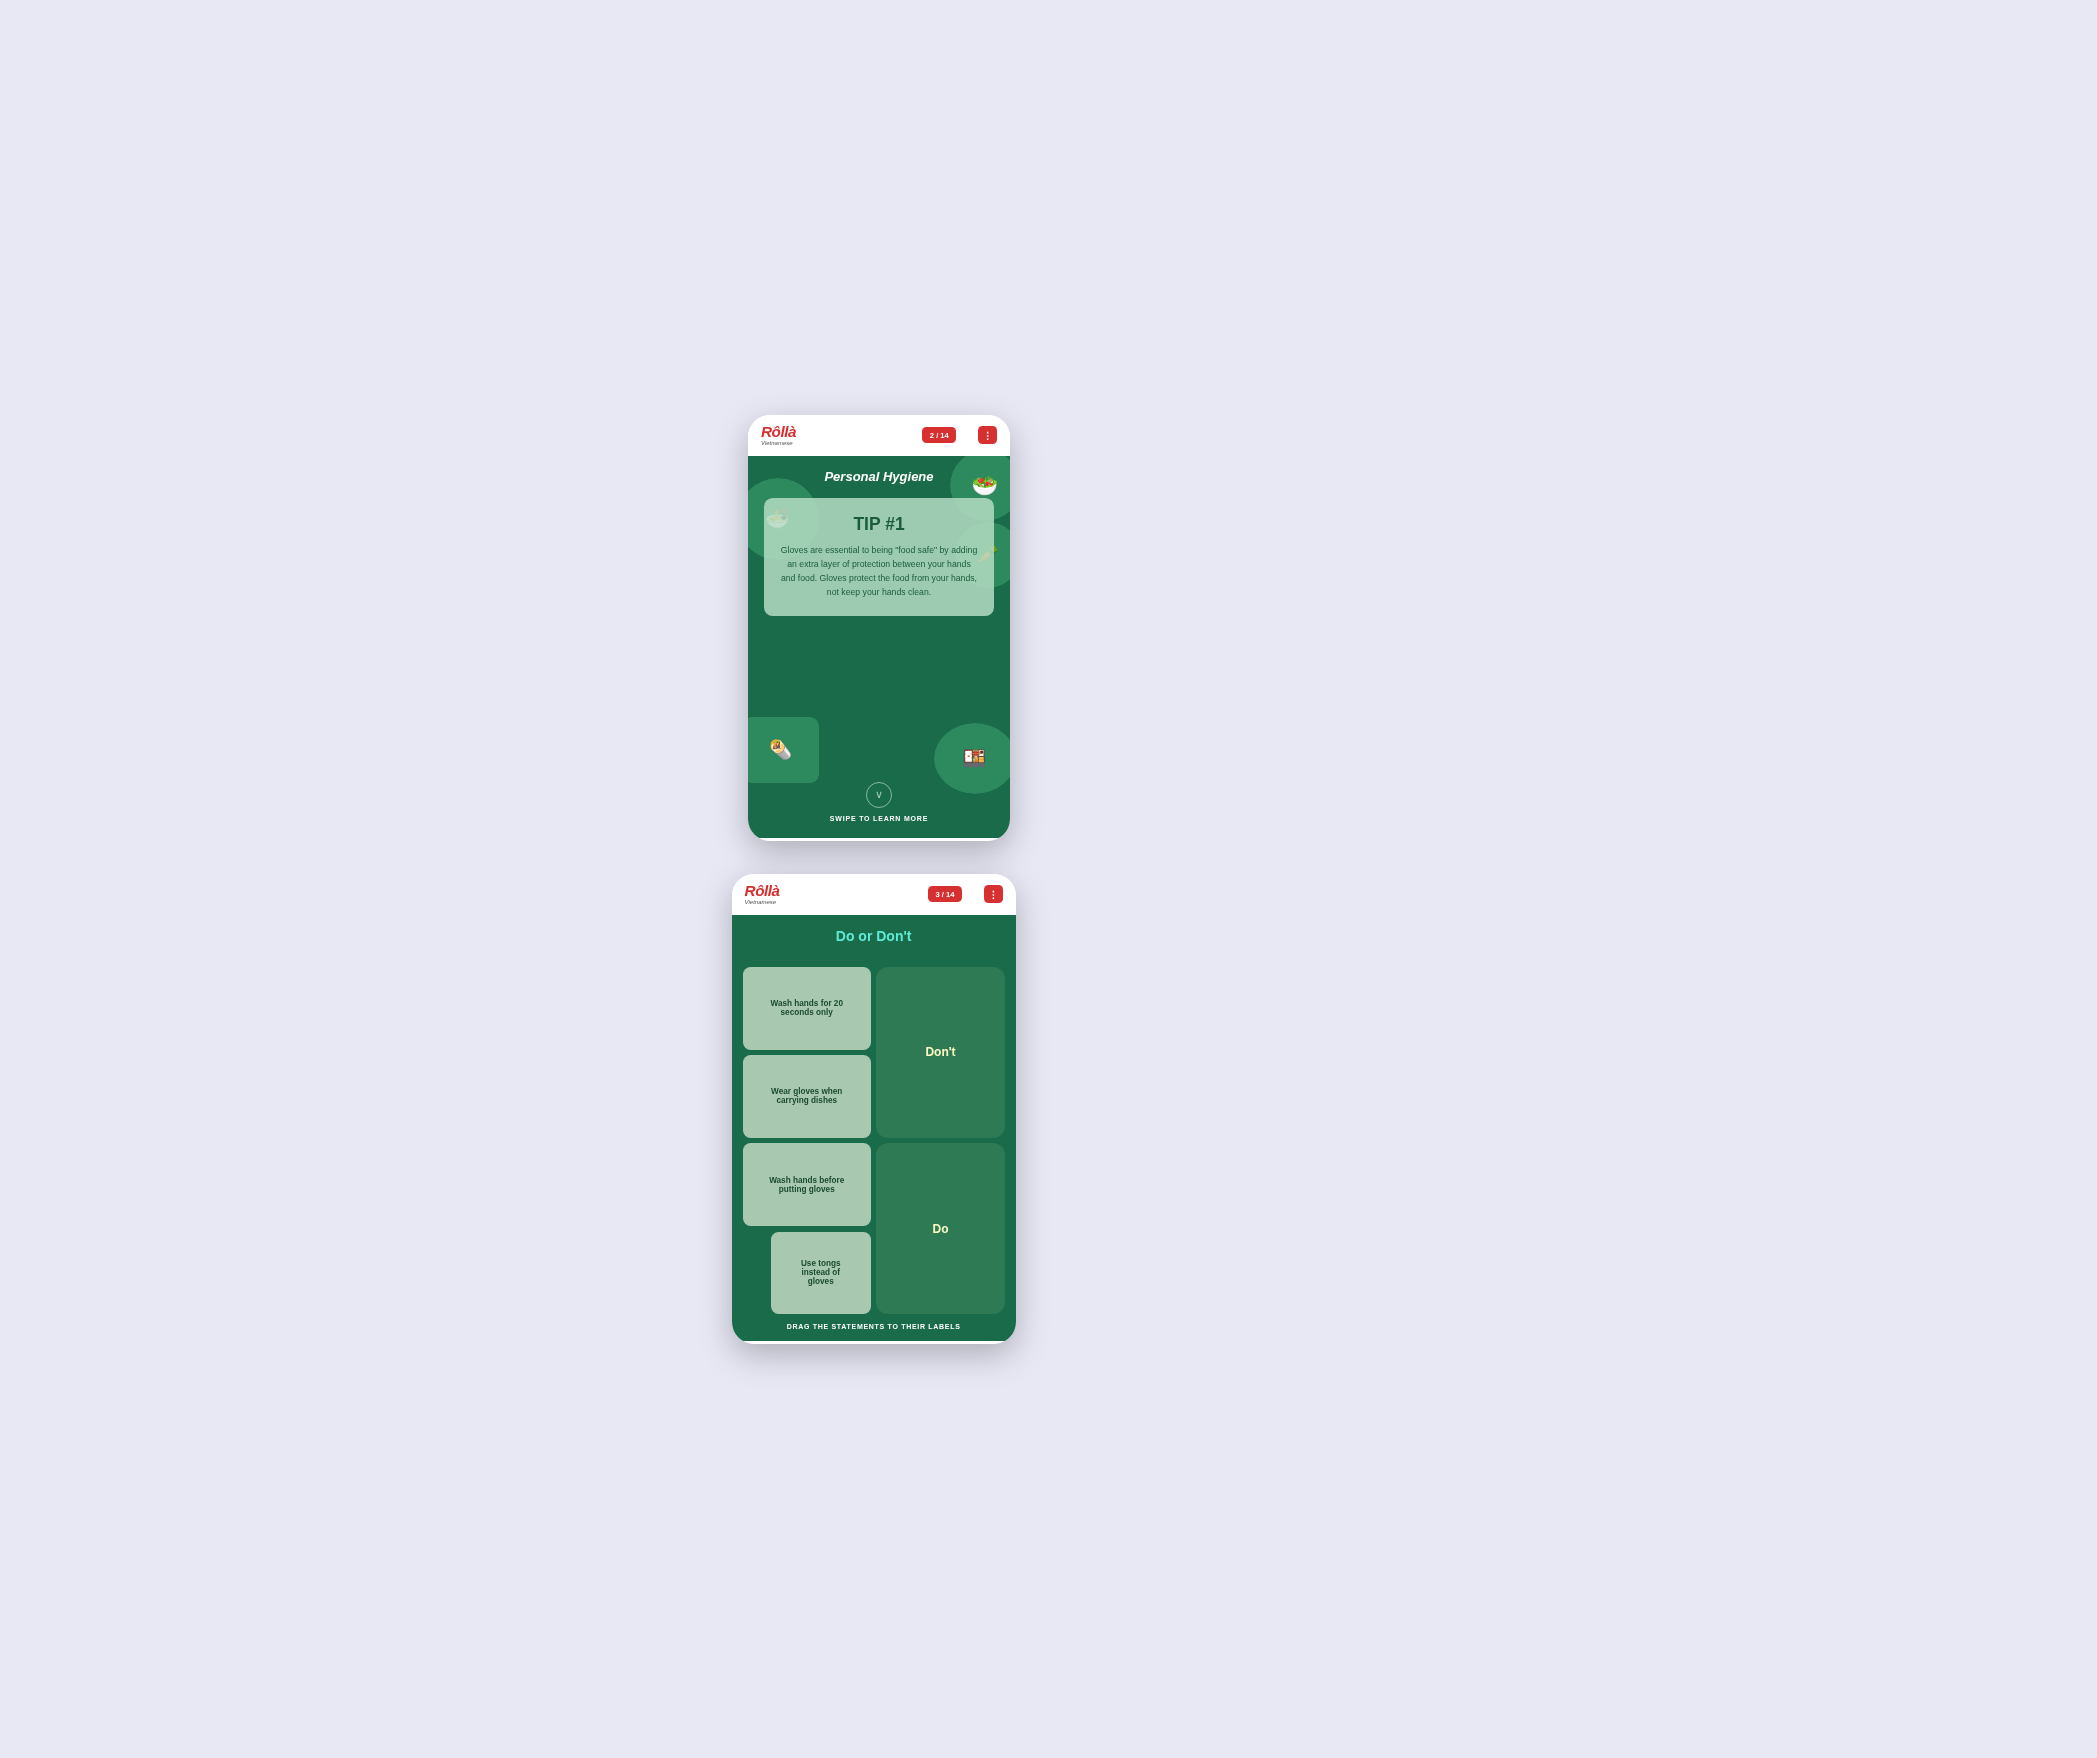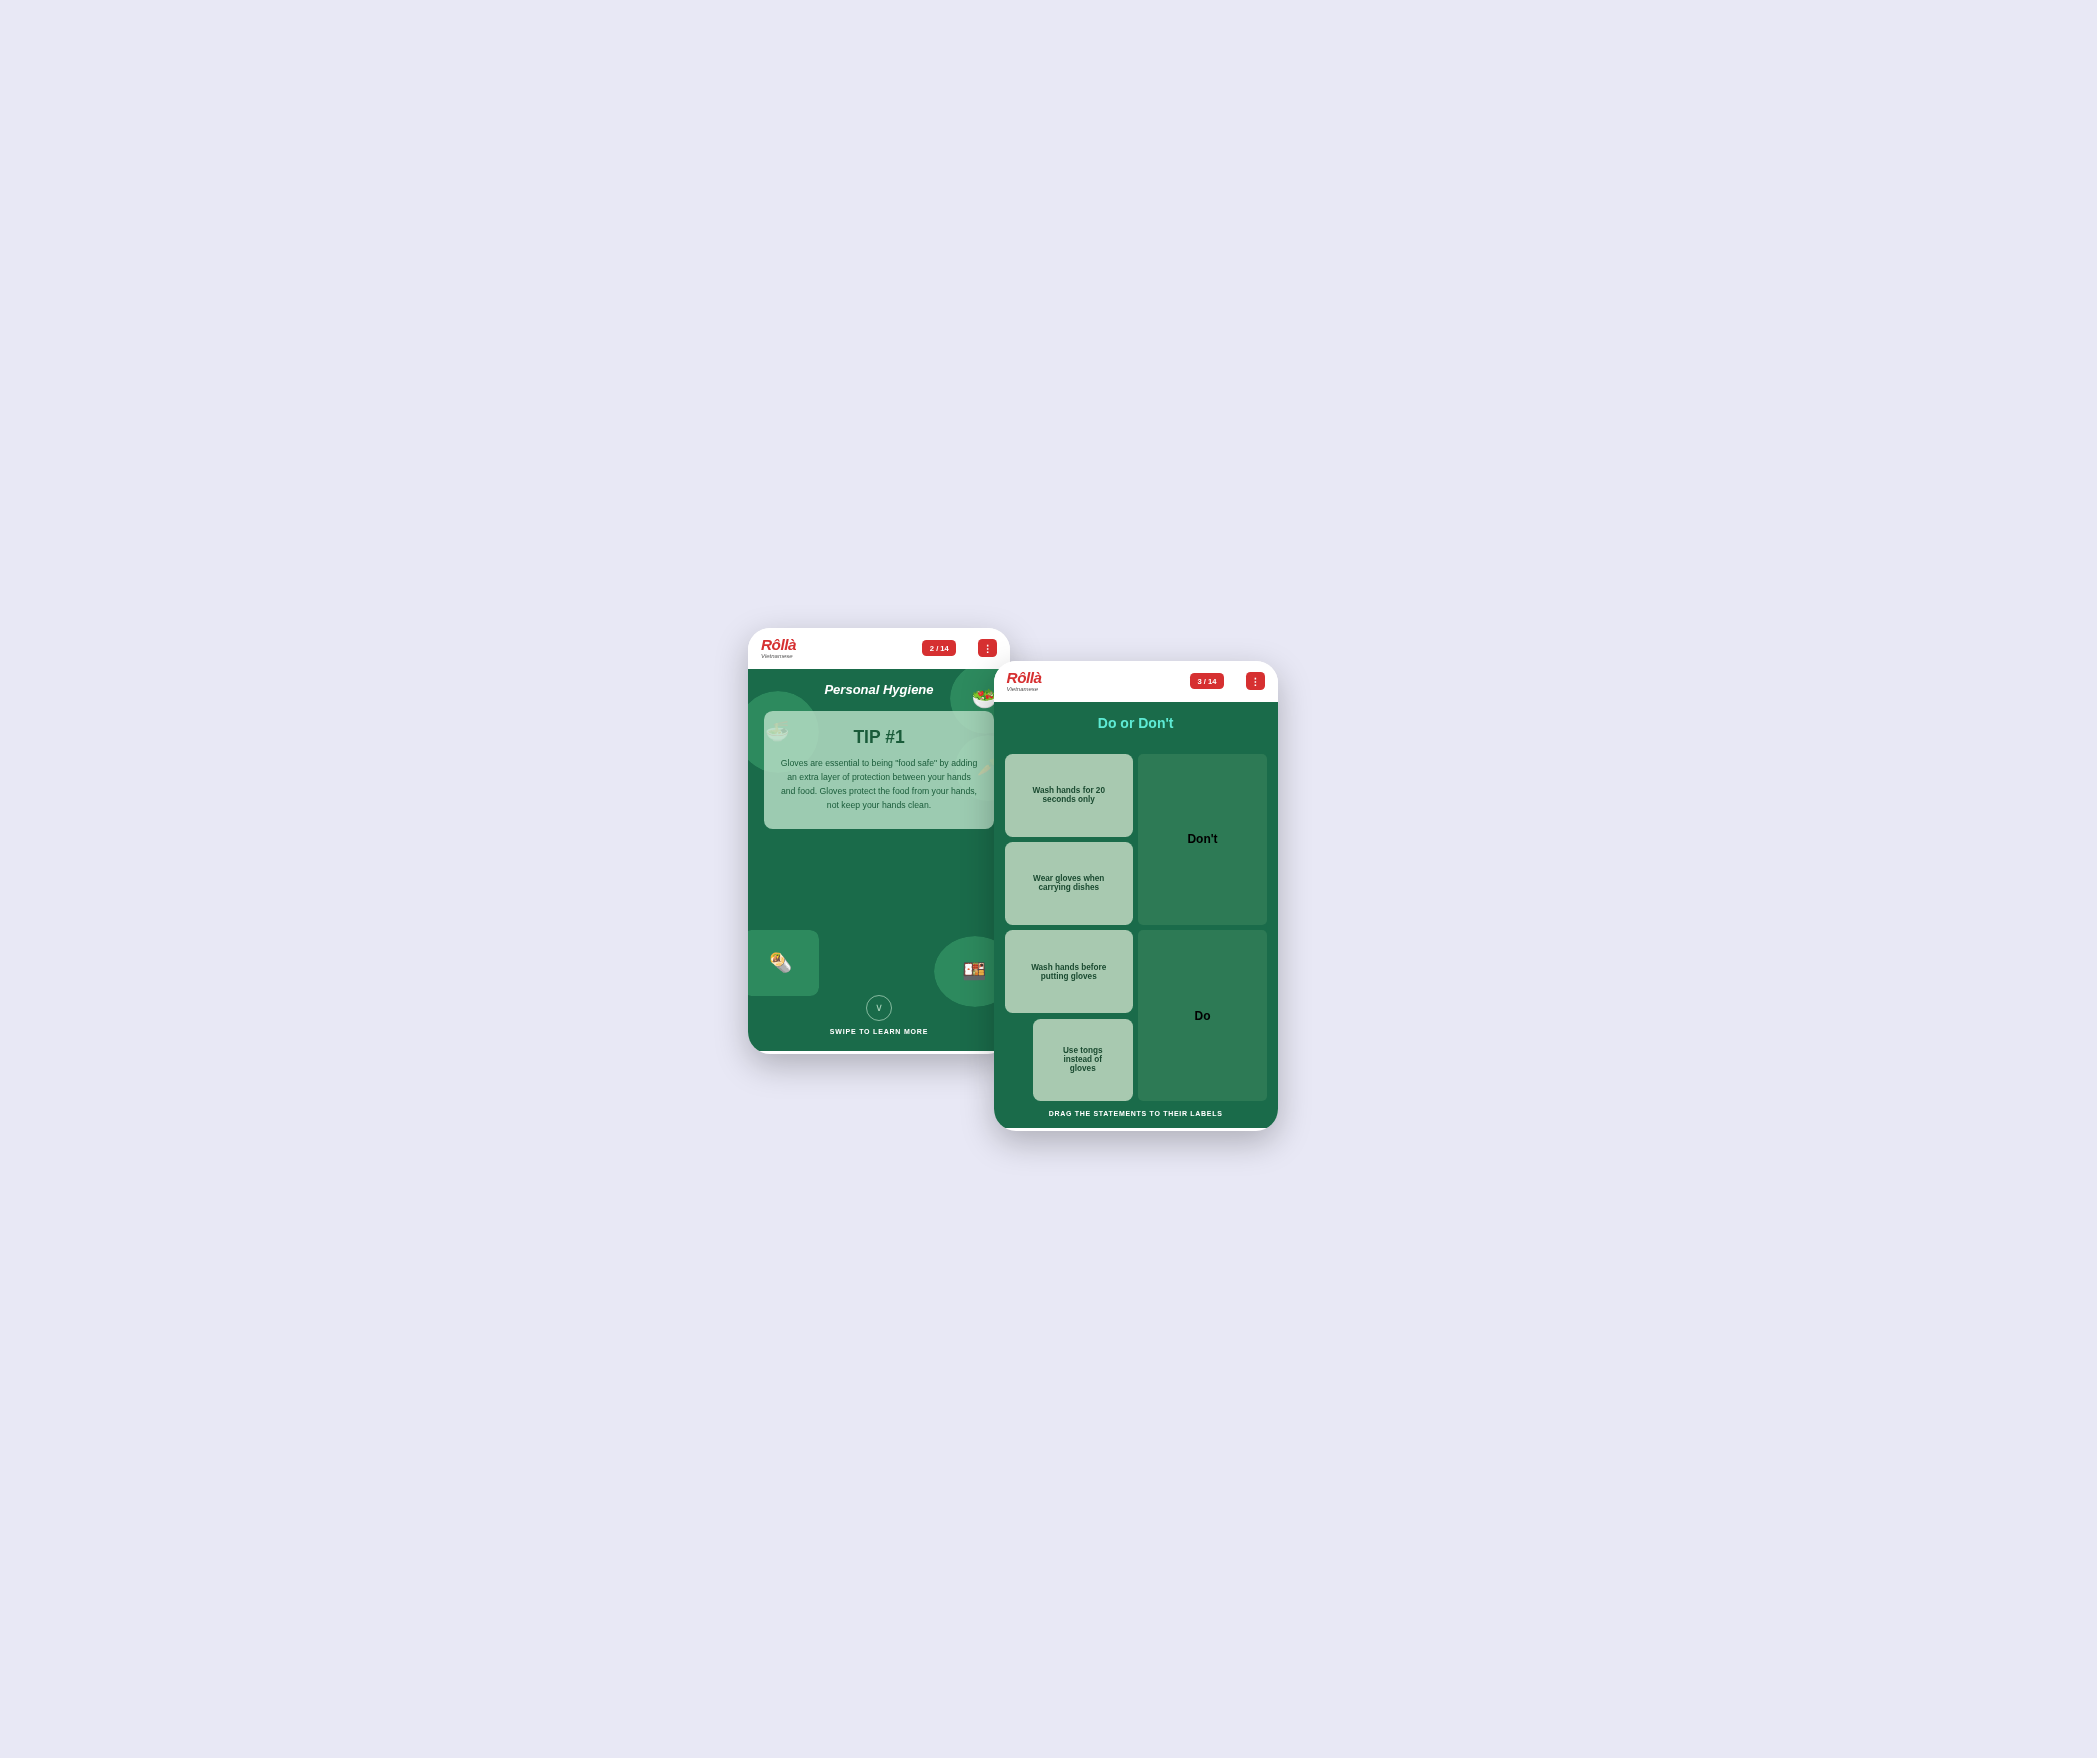--- a/index.html
+++ b/index.html
@@ -12,20 +12,21 @@
       font-family: 'Arial', sans-serif;
       padding: 33px 22px;
     }
 
     .scene {
       display: flex;
       align-items: flex-start;
       gap: 0;
       position: relative;
       width: 601px;
+      flex-direction: column;
     }
 
     
     .phone {
       background: white;
       border-radius: 22px;
       box-shadow: 0 11px 33px rgba(0,0,0,0.25);
       overflow: hidden;
       position: relative;
     }
@@ -270,29 +271,29 @@
       text-align: center;
       font-size: 8.2px;
       font-weight: 700;
       color: #1a4a30;
       cursor: grab;
       min-height: 60px;
     }
 
     .label-card {
       background: #2d7a55;
-      border-radius: 5px;
+      border-radius: 12px;
       display: flex;
       align-items: center;
       justify-content: center;
       padding: 11px 8.7px;
       text-align: center;
       font-size: 12px;
       font-weight: 700;
-      color: #000000;
+      color: #fef9c3;
     }
 
     
     .dont-label { grid-row: 1 / 3; grid-column: 2; }
     .do-label   { grid-row: 3 / 5; grid-column: 2; }
     .stmt-1     { grid-row: 1; grid-column: 1; }
     .stmt-2     { grid-row: 2; grid-column: 1; }
     .stmt-3     { grid-row: 3; grid-column: 1; }
     .stmt-4     { grid-row: 4; grid-column: 1; margin-left: 28px; }
 

